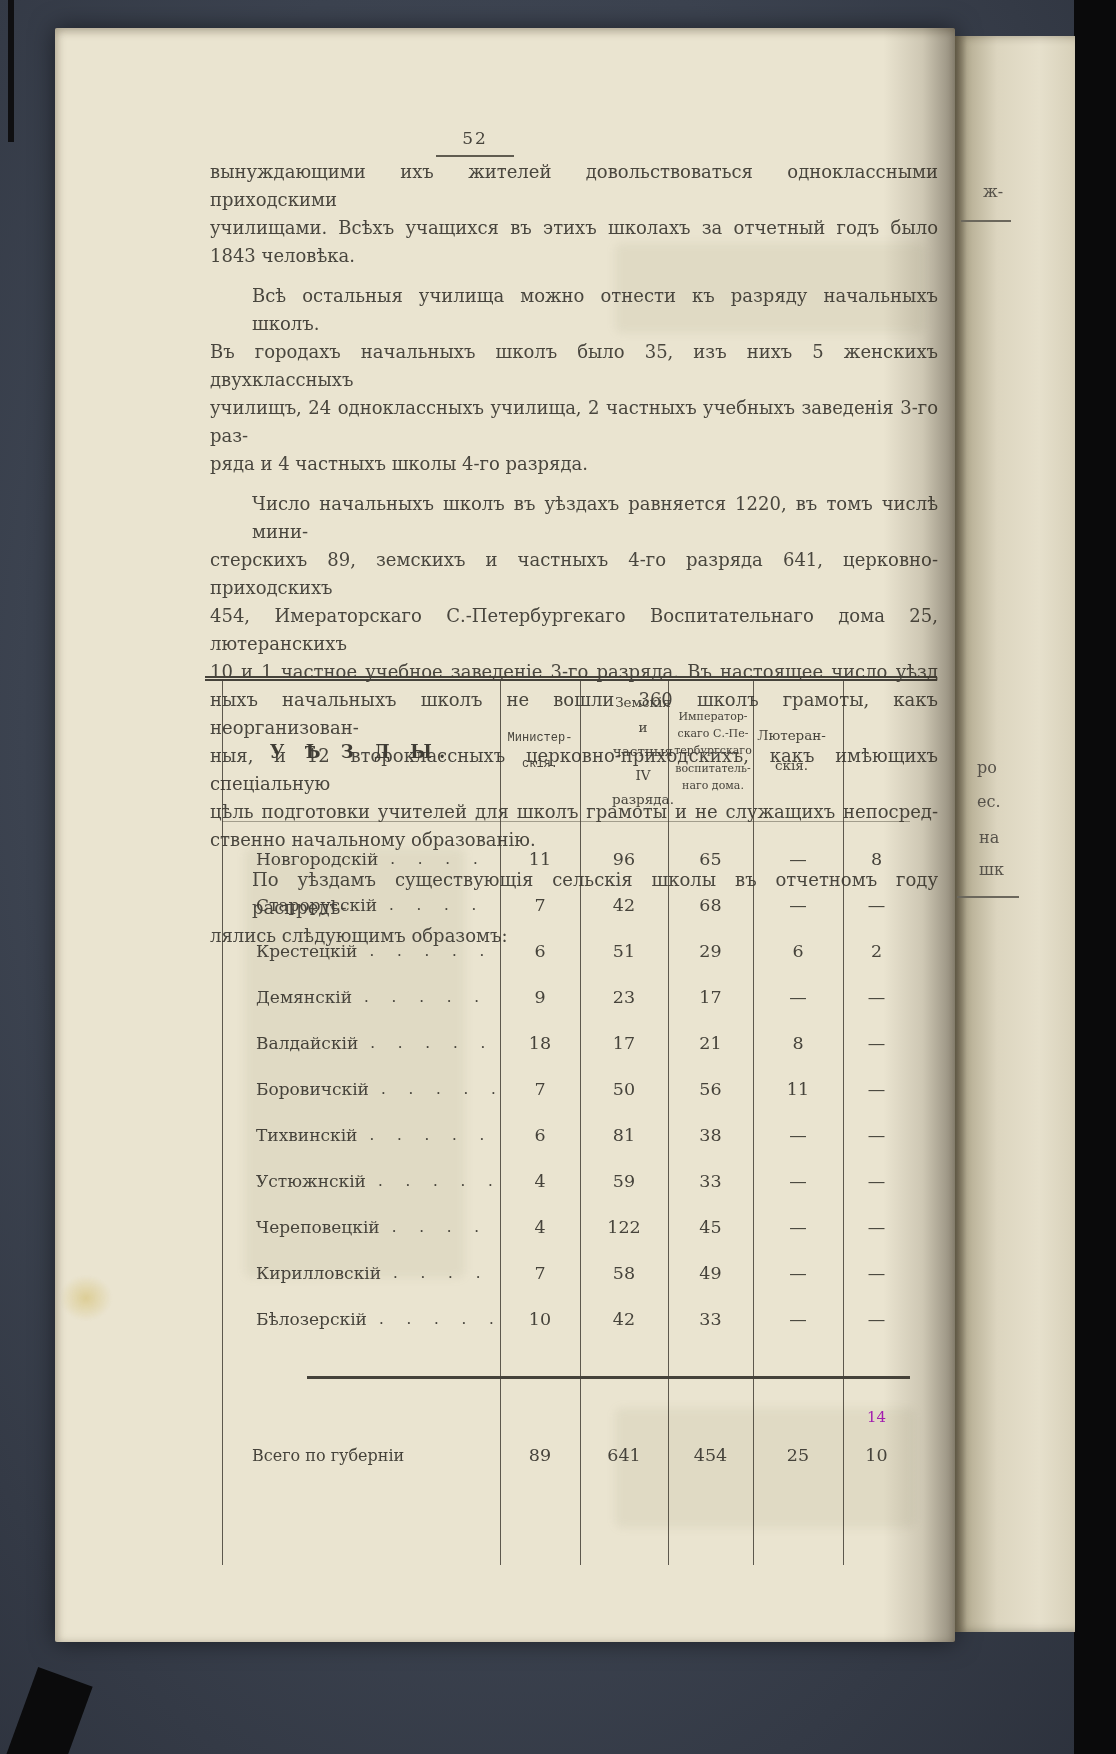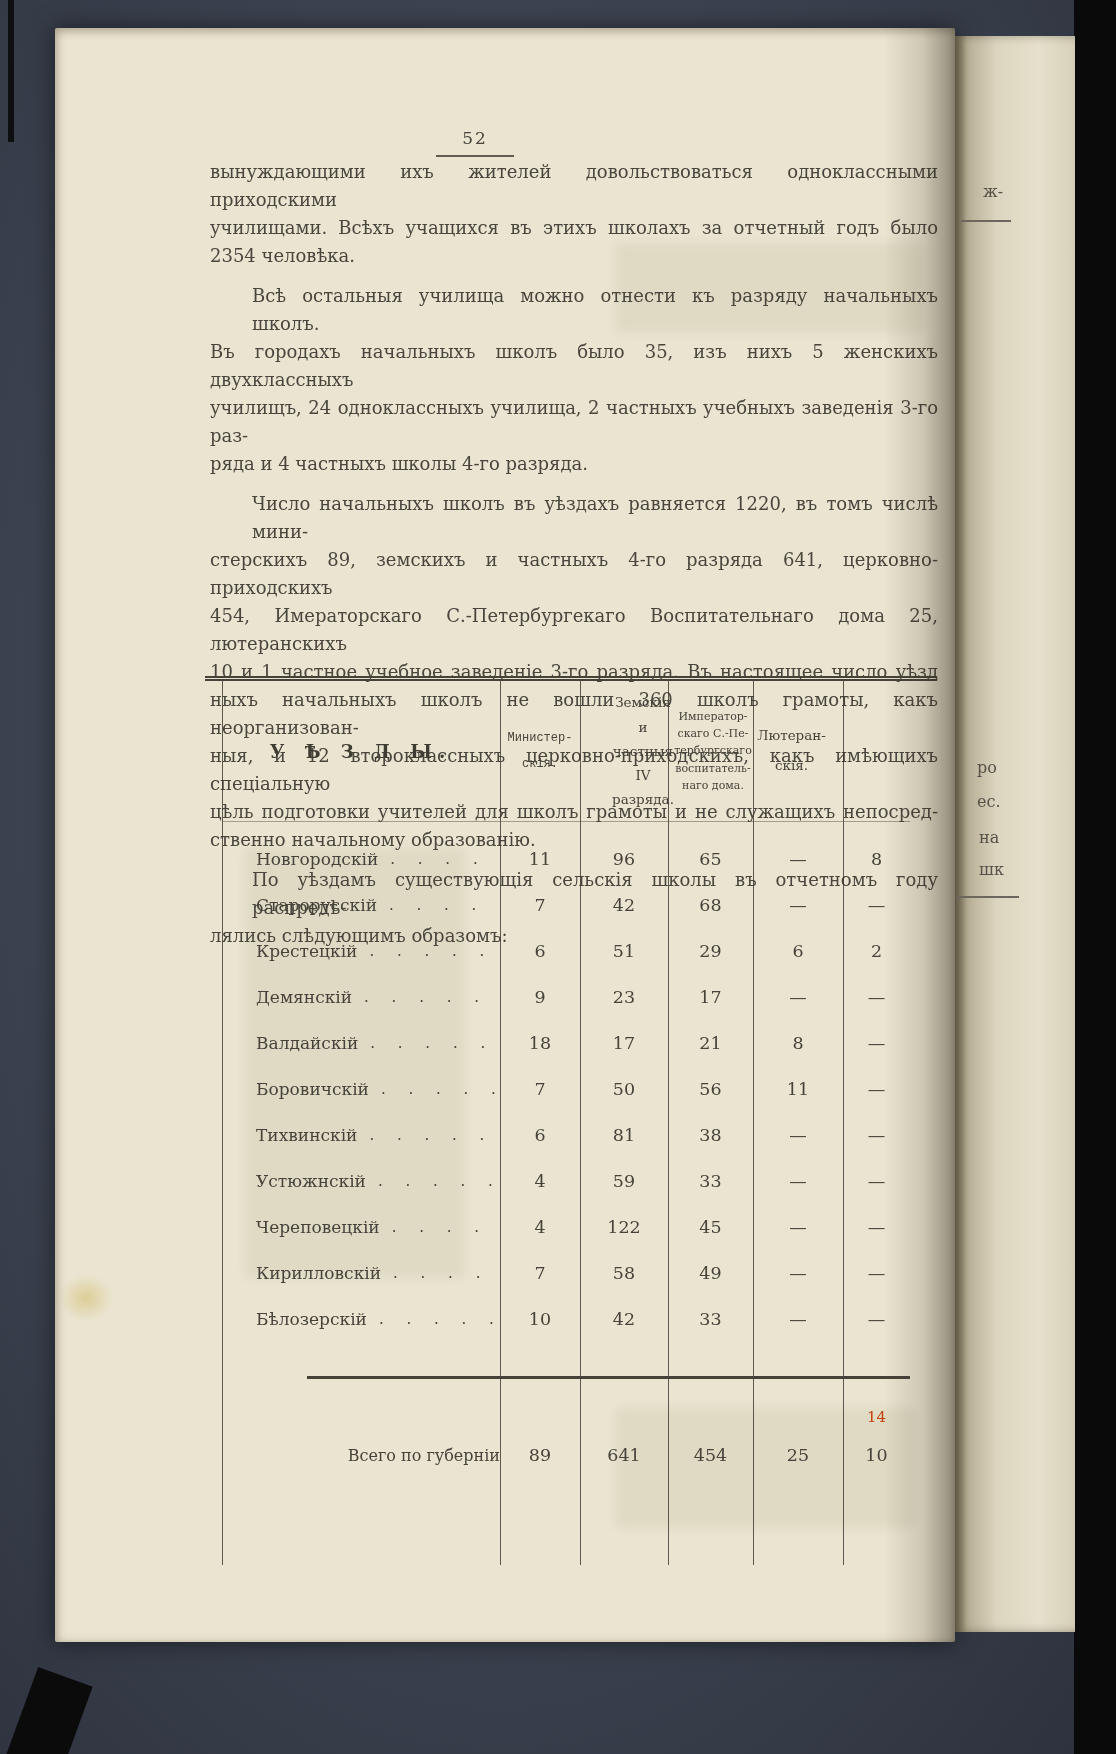--- a/index.html
+++ b/index.html
@@ -43,22 +43,22 @@
   .h-par{width:85px;font-size:13.5px;line-height:2.2;}
   .h-imp{width:90px;font-size:11px;line-height:1.55;}
   .h-lut{width:67px;font-size:13.5px;line-height:2.2;}
   #table-rows{position:absolute;left:0;top:155px;width:688px;}
   .trow{display:flex;height:46px;align-items:center;}
   .c-district{width:278px;display:flex;align-items:center;padding-left:34px;box-sizing:border-box;overflow:hidden;font-size:17px;}
   .dots{flex:1;overflow:hidden;white-space:nowrap;letter-spacing:9px;margin-left:12px;font-size:15px;}
   .c-val{text-align:center;font-size:17.5px;}
   .w0{width:80px;} .w1{width:88px;} .w2{width:85px;} .w3{width:90px;} .w4{width:67px;}
   .totalrow{position:absolute;left:0;top:751px;width:688px;height:46px;display:flex;align-items:center;}
-  .t-label{width:278px;text-align:right;font-size:16px;box-sizing:border-box;padding-left:18px;}
-  .signature{position:absolute;left:812px;top:1380px;font-size:15px;color:#c2410c;}
+  .t-label{width:278px;text-align:left;font-size:16px;box-sizing:border-box;padding-left:30px;}
+  .signature{position:absolute;left:812px;top:1380px;font-size:15px;color:#a21caf;}
   
   .page2{position:absolute;left:955px;top:36px;width:120px;height:1596px;
     background:linear-gradient(90deg,#7d755f 0%, #b6ae94 10%, #dcd5bf 35%, #e6e0cc 70%, #d7d0b9 100%);
     box-shadow:inset 7px 0 10px rgba(38,28,14,.35);}
   .frag{position:absolute;font-size:16px;color:#56524a;}
   .f0{left:28px;top:146px;} .f1{left:22px;top:722px;} .f2{left:22px;top:756px;}
   .f3{left:24px;top:792px;} .f4{left:24px;top:824px;}
   .frule-a{position:absolute;left:6px;top:184px;width:50px;height:2px;background:#6b675c;}
   .frule-b{position:absolute;left:2px;top:860px;width:62px;height:2px;background:#6b675c;}
 </style>
@@ -76,21 +76,21 @@
     <div class="smudge" style="left:190px;top:820px;width:220px;height:430px;"></div>
     <div class="smudge" style="left:560px;top:1380px;width:300px;height:120px;"></div>
     <div class="stain"></div>
 
     <div class="pagenum">52</div>
 
     <div id="paragraphs">
         <div class="paragraph">
           <div class="line jst">вынуждающими ихъ жителей довольствоваться одноклассными приходскими</div>
           <div class="line jst">училищами. Всѣхъ учащихся въ этихъ школахъ за отчетный годъ было</div>
-          <div class="line">2354 человѣка.</div>
+          <div class="line">1843 человѣка.</div>
         </div>
         <div class="paragraph">
           <div class="line jst ind">Всѣ остальныя училища можно отнести къ разряду начальныхъ школъ.</div>
           <div class="line jst">Въ городахъ начальныхъ школъ было 35, изъ нихъ 5 женскихъ двухклассныхъ</div>
           <div class="line jst">училищъ, 24 одноклассныхъ училища, 2 частныхъ учебныхъ заведенія 3-го раз-</div>
           <div class="line">ряда и 4 частныхъ школы 4-го разряда.</div>
         </div>
         <div class="paragraph">
           <div class="line jst ind">Число начальныхъ школъ въ уѣздахъ равняется 1220, въ томъ числѣ мини-</div>
           <div class="line jst">стерскихъ 89, земскихъ и частныхъ 4-го разряда 641, церковно-приходскихъ</div>

